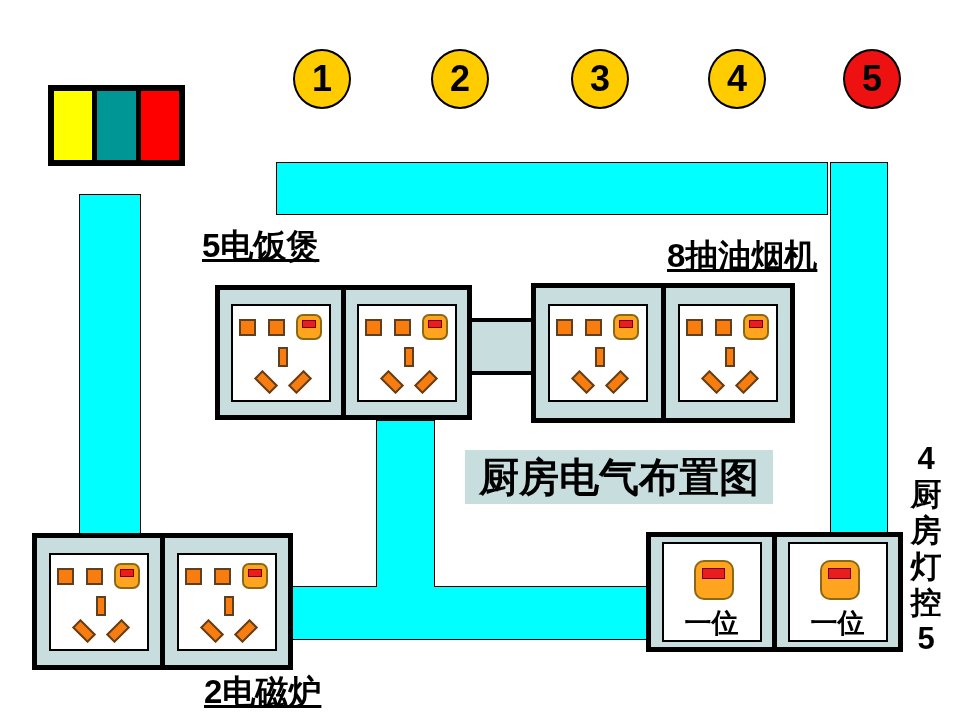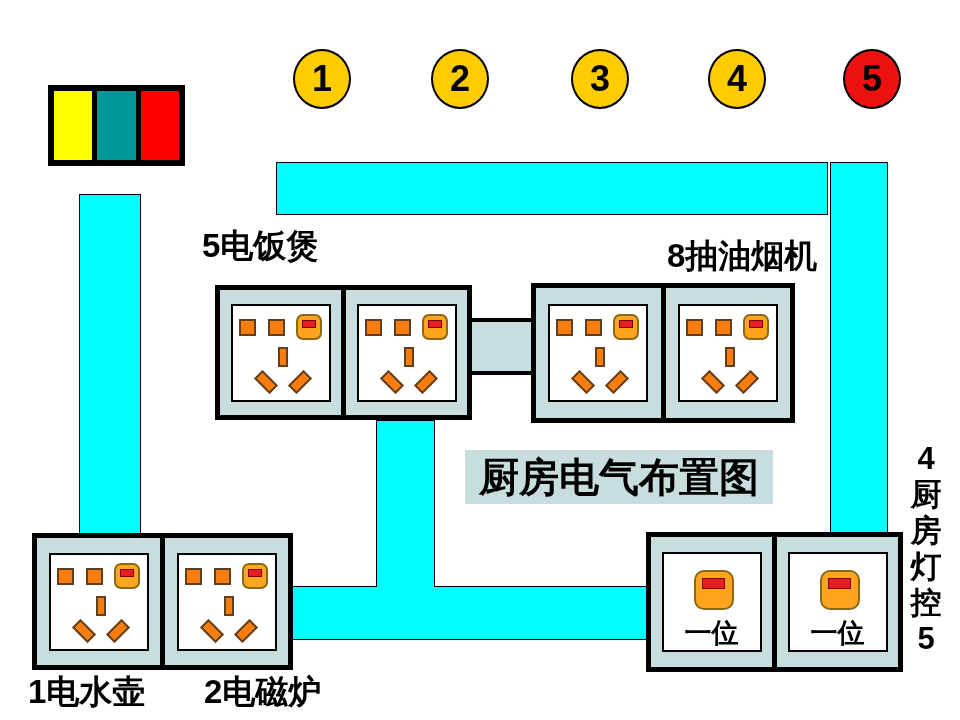--- a/index.html
+++ b/index.html
@@ -29,21 +29,21 @@
 
   
   .connector{position:absolute;left:472px;top:318px;width:60px;height:57px;
     background:#C8DEDE;border-top:4px solid #000;border-bottom:4px solid #000;}
 
   
   .pair{position:absolute;display:flex;background:#000;border:5px solid #000;gap:5px;}
   .pair.p56{left:215px;top:285px;width:257px;height:135px;}
   .pair.p78{left:531px;top:283px;width:264px;height:140px;}
   .pair.p12{left:32px;top:533px;width:261px;height:137px;}
-  .pair.p34{left:646px;top:532px;width:257px;height:140px;}
+  .pair.p34{left:646px;top:532px;width:257px;height:120px;}
   .unit{flex:1;background:#C8DEDE;display:flex;align-items:center;justify-content:center;}
 
   .panel{position:relative;width:100px;height:98px;background:#fff;border:2px solid #000;}
   .panel.sw{height:100px;}
 
   .sq{position:absolute;width:17px;height:17px;background:#F97D0E;border:2px solid #5E4020;}
   .sq.a{left:6px;top:13px;}
   .sq.b{left:35px;top:13px;}
   .btn{position:absolute;left:63px;top:8px;width:26px;height:26px;
     background:#FFA41E;border:2px solid #8A6914;border-radius:7px;}
@@ -61,21 +61,21 @@
     background:#E81E1E;border:1px solid #7A0000;}
   .swlabel{position:absolute;left:0;bottom:2px;width:100%;text-align:center;
     font-size:27px;font-weight:bold;line-height:30px;}
 
   
   .title-plate{position:absolute;left:465px;top:450px;width:308px;height:54px;
     background:#C8DEDE;display:flex;align-items:center;justify-content:center;
     font-size:40px;font-weight:bold;white-space:nowrap;}
 
   
-  .lbl{position:absolute;font-size:33px;font-weight:bold;line-height:36px;white-space:nowrap;}
+  .lbl{position:absolute;font-size:33px;font-weight:bold;line-height:36px;white-space:nowrap;text-decoration:underline;}
   .lbl.rice{left:202px;top:228px;}
   .lbl.micro{left:345px;top:228px;}
   .lbl.steril{left:542px;top:238px;}
   .lbl.hood{left:667px;top:238px;}
   .lbl.kettle{left:28px;top:674px;}
   .lbl.induction{left:204px;top:674px;}
   .lbl.exhaust{left:579px;top:674px;}
 
   .vlabel{position:absolute;left:903px;top:441px;width:46px;text-align:center;}
   .vlabel span{display:block;font-size:31px;font-weight:bold;line-height:36px;}
@@ -202,21 +202,20 @@
           </div>
         <div class="swlabel">一位</div>
       </div>
     </div>
   </div>
 
   <div class="title-plate">厨房电气布置图</div>
 
   <div class="lbl rice">5电饭煲</div>
   <div class="lbl hood">8抽油烟机</div>
-  <div class="lbl kettle">1电水壶</div>
   <div class="lbl induction">2电磁炉</div>
 
   <div class="vlabel">
     <span>4</span>
     <span>厨</span>
     <span>房</span>
     <span>灯</span>
     <span>控</span>
     <span>5</span>
   </div>

